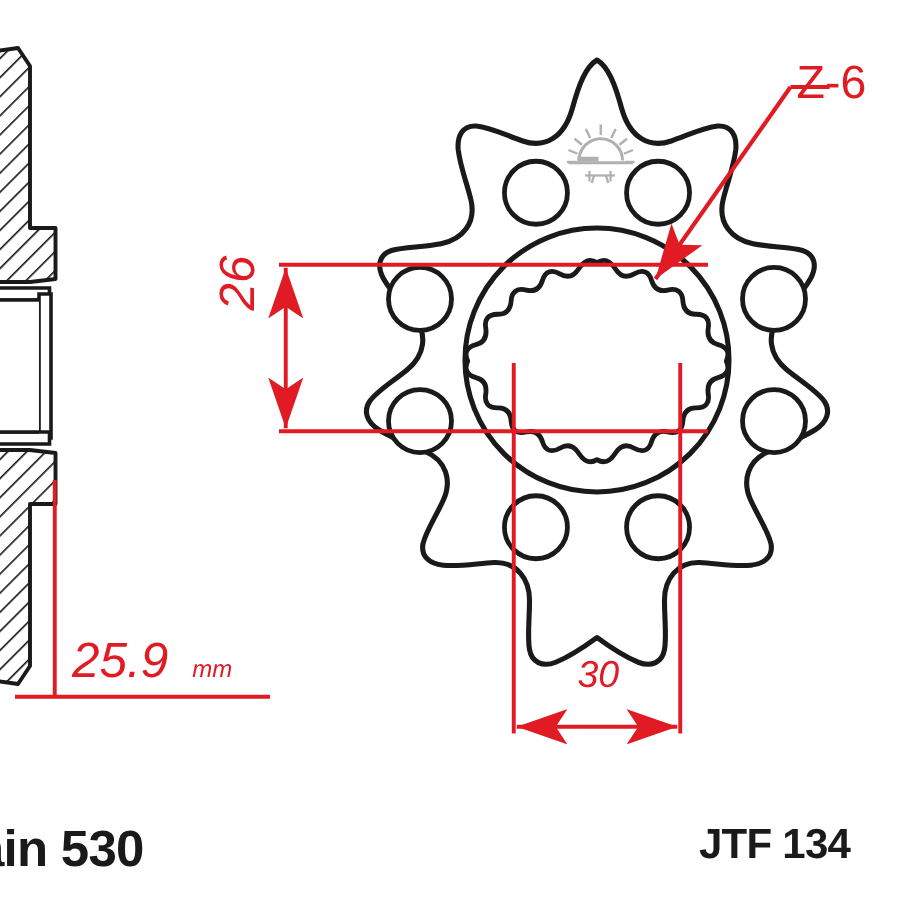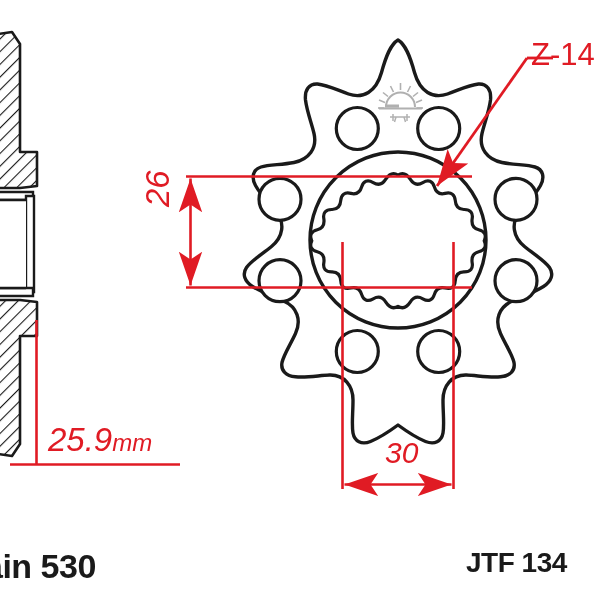--- a/index.html
+++ b/index.html
@@ -42,35 +42,35 @@
     color: #1a1a1a;
     font-weight: bold;
     letter-spacing: -0.5px;
   }
   #label-145 {
     left: 48px;
     top: 423px;
     font-size: 33px;
   }
   #label-145 .unit {
-    font-size: 24px;
+    font-size: 16px;
     font-style: italic;
-    margin-left: 0;
+    margin-left: 16px;
   }
   #label-26 {
     left: 141px;
     top: 207px;
     font-size: 33px;
     transform: rotate(-90deg);
     transform-origin: left top;
   }
   #label-30 {
     left: 385px;
     top: 438px;
-    font-size: 30px;
+    font-size: 25px;
   }
   #label-z13 {
     left: 531px;
     top: 39px;
     font-size: 31px;
     font-style: normal;
   }
   #label-chain {
     left: -16px;
     top: 549px;
@@ -271,19 +271,19 @@
   </svg>
 
   <div class="label-text dim-red" id="label-145">
     <span>25.9</span><span class="unit">mm</span>
   </div>
 
   <div class="label-text dim-red" id="label-26">26</div>
 
   <div class="label-text dim-red" id="label-30">30</div>
 
-  <div class="label-text dim-red" id="label-z13">Z-14</div>
+  <div class="label-text dim-red" id="label-z13">Z-6</div>
 
   <div class="label-text part-black" id="label-chain">ain 530</div>
 
   <div class="label-text part-black" id="label-jtf">JTF 134</div>
 
 </div>
 
 </body></html>

